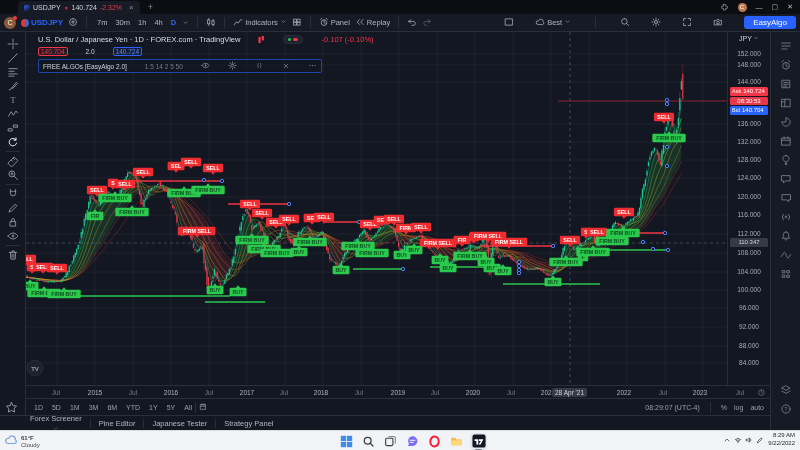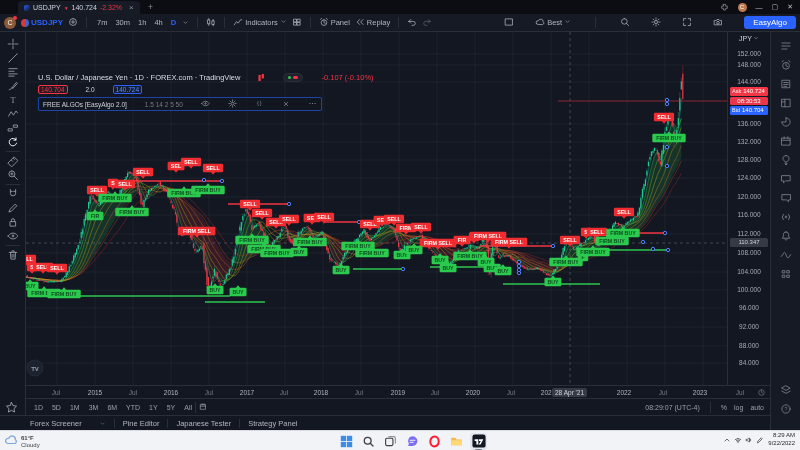--- a/index.html
+++ b/index.html
@@ -46,21 +46,21 @@
        border-right:1px solid #2a2e39;box-sizing:border-box;}
   #tool-list{display:flex;flex-direction:column;align-items:center;padding-top:5px;}
   .tool{width:18px;height:14px;display:flex;align-items:center;justify-content:center;color:#9598a1;}
   .tool-active{color:#fff;}
   .tsep{width:14px;height:1px;background:#2a2e39;margin:2px 0;}
   #fav-star{position:absolute;left:5px;top:368px;color:#9598a1;}
 
   
   #chart-area{position:absolute;left:26px;top:32px;width:701px;height:353px;overflow:hidden;}
   #chart-svg{position:absolute;left:0;top:0;}
-  .hdr{position:absolute;left:12px;display:flex;align-items:center;gap:18px;white-space:nowrap;margin-top:38px;}
+  .hdr{position:absolute;left:12px;display:flex;align-items:center;gap:18px;white-space:nowrap;}
   #hdr1{top:3px;font-size:7.5px;color:#d9dce3;}
   #hdr1 .chg{color:#f23645;}
   .mkt-icon{width:7px;height:8px;}
   .pills{display:flex;align-items:center;gap:2px;background:#1d2430;border:1px solid #2a2e39;border-radius:5px;
        padding:1px 4px;height:5px;}
   .pill-dot{width:3px;height:3px;border-radius:50%;background:#2bc94e;}
   .pill-dash{width:5px;height:3px;border-radius:2px;background:#f23645;}
   #hdr2{top:15px;font-size:6.5px;}
   .pbox{border:1px solid #f23645;color:#f23645;border-radius:2px;padding:0px 2px;background:rgba(242,54,69,.08);}
   .pbox.blue{border-color:#2962ff;color:#5b8cff;background:rgba(41,98,255,.08);}
@@ -105,21 +105,21 @@
   #ranges{display:flex;gap:9px;padding-left:8px;}
   .rng{cursor:default;}
   .rb-right{margin-left:auto;display:flex;align-items:center;gap:7px;padding-right:6px;}
   #scales{display:flex;gap:7px;}
   #range-bar .ic{color:#9aa0a6;}
 
   
   #bottom-tabs{position:absolute;left:0;top:415px;width:770px;height:15px;background:#131722;border-top:1px solid #2a2e39;
        box-sizing:border-box;display:flex;align-items:center;font-size:7.5px;color:#b2b5be;}
   #btabs{display:flex;align-items:center;gap:8px;padding-left:30px;}
-  .btab{display:flex;align-items:center;gap:17px;}
+  .btab{display:flex;align-items:center;gap:2px;flex-direction:column;}
   .btab .ic{color:#787b86;}
   .btsep{width:1px;height:9px;background:#2a2e39;}
 
   
   #taskbar{position:absolute;left:0;top:430px;width:800px;height:20px;background:#f1f3f7;border-top:1px solid #d9dce1;
        box-sizing:border-box;}
   .weather{position:absolute;left:4px;top:2px;display:flex;align-items:center;gap:3px;color:#3c4043;}
   .weather .ic{color:#7aa7d9;}
   .wtxt{font-size:6px;line-height:7px;}
   .wtxt .temp{font-weight:bold;}

